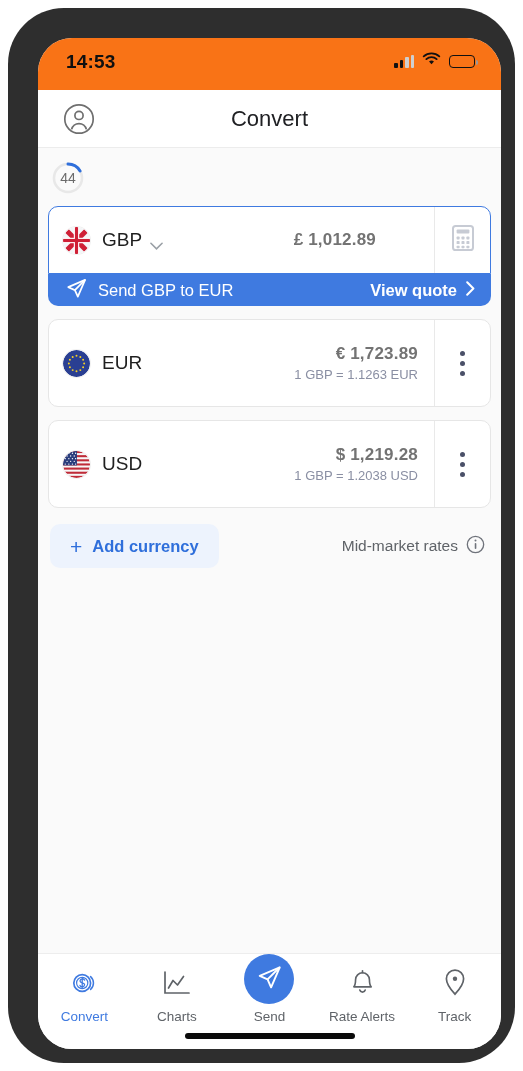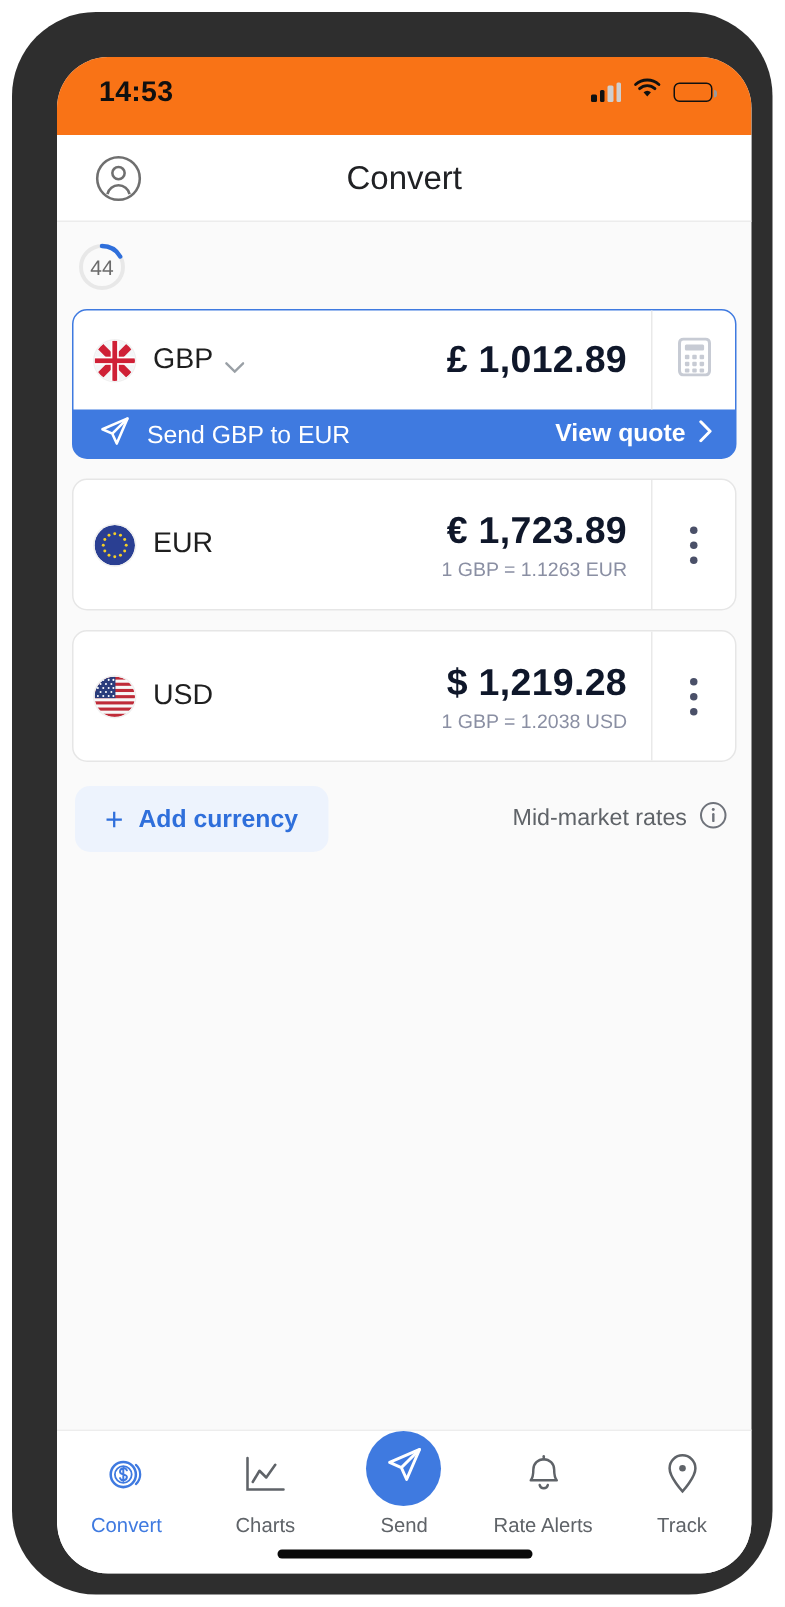--- a/index.html
+++ b/index.html
@@ -102,53 +102,54 @@
   .card-side {
     width: 56px; flex: none;
     border-left: 1px solid #e9e9e9;
     display: flex; align-items: center; justify-content: center;
   }
   
   .source-card {
     border: 1.6px solid #3f7ae0;
     border-radius: 10px 10px 0 0;
     height: 68px;
+    gap: 42px;
   }
   .flag {
     width: 27px; height: 27px; border-radius: 50%;
     flex: none; overflow: hidden; position: relative;
     box-shadow: 0 0 0 1px rgba(0,0,0,.06);
   }
   .ccy-code {
     font-size: 19px; color: #1f1f1f; margin-left: 12px;
   }
   .chev {
     margin-left: 8px; width: 13px; height: 8px;
   }
   .amount-wrap { margin-left: auto; text-align: right; }
   .amount {
-    font-size: 25px; font-weight: bold; color: #0f172a;
+    font-size: 17px; font-weight: bold; color: #737373;
     letter-spacing: .2px; white-space: nowrap;
   }
   .rate {
     font-size: 13px; color: #8a8fa3; margin-top: 3px; white-space: nowrap;
   }
   
   .send-banner {
     background: #3f7ae0;
     border-radius: 0 0 10px 10px;
     height: 32px;
     display: flex; align-items: center;
     padding: 0 16px 0 18px;
     color: #fff;
   }
   .send-banner .label { font-size: 16.5px; margin-left: 11px; }
   .send-banner .quote {
     margin-left: auto; font-size: 16.5px; font-weight: bold;
-    display: flex; align-items: flex-start; gap: 9px;
+    display: flex; align-items: center; gap: 9px;
   }
   
   .target-card { height: 88px; margin-top: 13px; }
   .dots { display: flex; flex-direction: column; gap: 5px; align-items: center; }
   .dots i { width: 5px; height: 5px; border-radius: 50%; background: #4a5068; display: block; }
   
   .actions-row {
     display: flex; align-items: center;
     margin-top: 16px; padding: 0 2px;
   }

